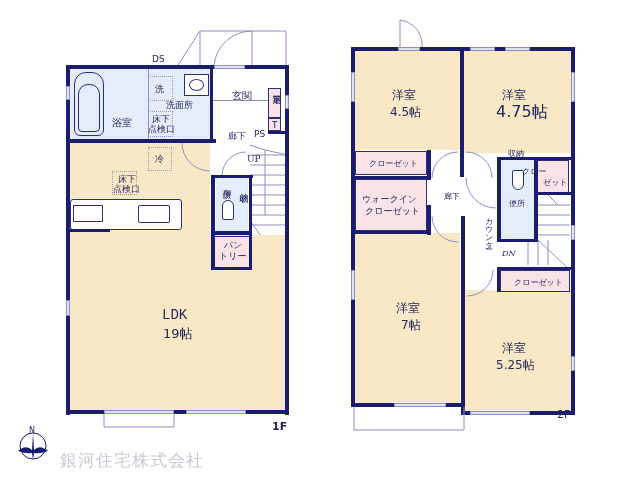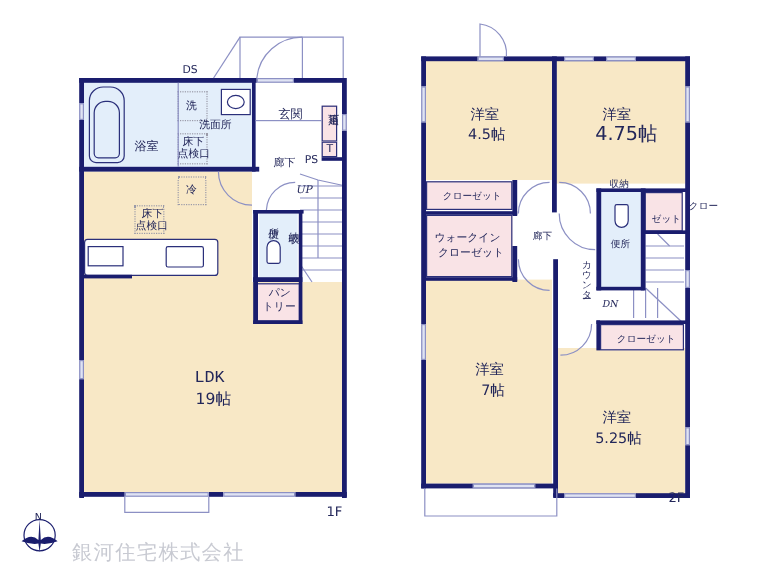--- a/index.html
+++ b/index.html
@@ -120,28 +120,28 @@
   <div class="lbl sm" style="left:152px;top:114px;">床下</div>
   <div class="lbl sm" style="left:148px;top:124px;">点検口</div>
   <div class="lbl" style="left:232px;top:89px;font-size:10px;">玄関</div>
   <div class="lbl vert" style="left:270px;top:89px;">下足箱</div>
   <div class="lbl sm" style="left:272px;top:120px;">T</div>
   <div class="lbl sm" style="left:228px;top:131px;">廊下</div>
   <div class="lbl sm" style="left:254px;top:129px;">PS</div>
   <div class="lbl sm" style="left:155px;top:154px;">冷</div>
   <div class="lbl sm" style="left:118px;top:174px;">床下</div>
   <div class="lbl sm" style="left:113px;top:184px;">点検口</div>
-  <div class="lbl sm" style="left:247px;top:154px;font-style:italic;font-family:'DejaVu Serif',serif;">UP</div>
+  <div class="lbl sm" style="left:247px;top:154px;font-family:'DejaVu Serif',serif;">UP</div>
   <div class="lbl vert" style="left:220px;top:183px;">便所</div>
   <div class="lbl vert" style="left:237px;top:187px;">収納</div>
   <div class="lbl sm" style="left:224px;top:240px;">パン</div>
   <div class="lbl sm" style="left:219px;top:251px;">トリー</div>
   <div class="lbl big" style="left:162px;top:305px;font-size:14px;font-family:Liberation Mono, monospace;">LDK</div>
   <div class="lbl" style="left:163px;top:327px;font-size:13px;">19帖</div>
-  <div class="floorlbl" style="left:272px;top:420px;">1F</div>
+  <div class="floorlbl" style="left:272px;top:420px;font-weight:bold;">1F</div>
 </div>
 
 <div>
   <div class="room wood" style="left:355px;top:50px;width:105px;height:100px;"></div>
   <div class="room wood" style="left:463px;top:50px;width:108px;height:103px;"></div>
   <div class="room pink" style="left:355px;top:151px;width:72px;height:24px;"></div>
   <div class="room pink" style="left:355px;top:179px;width:72px;height:52px;"></div>
   <div class="room wood" style="left:355px;top:233px;width:105px;height:170px;"></div>
   <div class="room wood" style="left:465px;top:290px;width:106px;height:122px;"></div>
   <div class="room wet" style="left:500px;top:160px;width:36px;height:80px;"></div>
@@ -218,21 +218,21 @@
 
   <div class="lbl big" style="left:392px;top:85px;font-size:12px;">洋室</div>
   <div class="lbl big" style="left:390px;top:102px;font-size:12px;">4.5帖</div>
   <div class="lbl big" style="left:502px;top:85px;font-size:12px;">洋室</div>
   <div class="lbl big" style="left:496px;top:102px;font-size:16px;">4.75帖</div>
   <div class="lbl sm" style="left:369px;top:158px;font-size:8px;">クローゼット</div>
   <div class="lbl sm" style="left:362px;top:194px;">ウォークイン</div>
   <div class="lbl sm" style="left:365px;top:206px;">クローゼット</div>
   <div class="lbl sm" style="left:444px;top:191px;font-size:8px;">廊下</div>
   <div class="lbl sm" style="left:508px;top:148px;font-size:8px;">収納</div>
-  <div class="lbl sm" style="left:574px;top:166px;font-size:8px;">クロー</div>
+  <div class="lbl sm" style="left:522px;top:166px;font-size:8px;">クロー</div>
   <div class="lbl sm" style="left:543px;top:177px;font-size:8px;">ゼット</div>
   <div class="lbl sm" style="left:509px;top:198px;font-size:8px;text-align:center;">便所</div>
   <div class="lbl vert" style="left:482px;top:212px;font-size:8px;">カウンター</div>
   <div class="lbl sm" style="left:502px;top:248px;font-style:italic;font-family:'DejaVu Serif',serif;font-size:8px;">DN</div>
   <div class="lbl big" style="left:396px;top:298px;font-size:12px;">洋室</div>
   <div class="lbl big" style="left:401px;top:315px;font-size:12px;">7帖</div>
   <div class="lbl sm" style="left:514px;top:277px;font-size:8px;">クローゼット</div>
   <div class="lbl big" style="left:502px;top:338px;font-size:12px;">洋室</div>
   <div class="lbl big" style="left:496px;top:355px;font-size:12px;">5.25帖</div>
   <div class="floorlbl" style="left:557px;top:408px;">2F</div>

